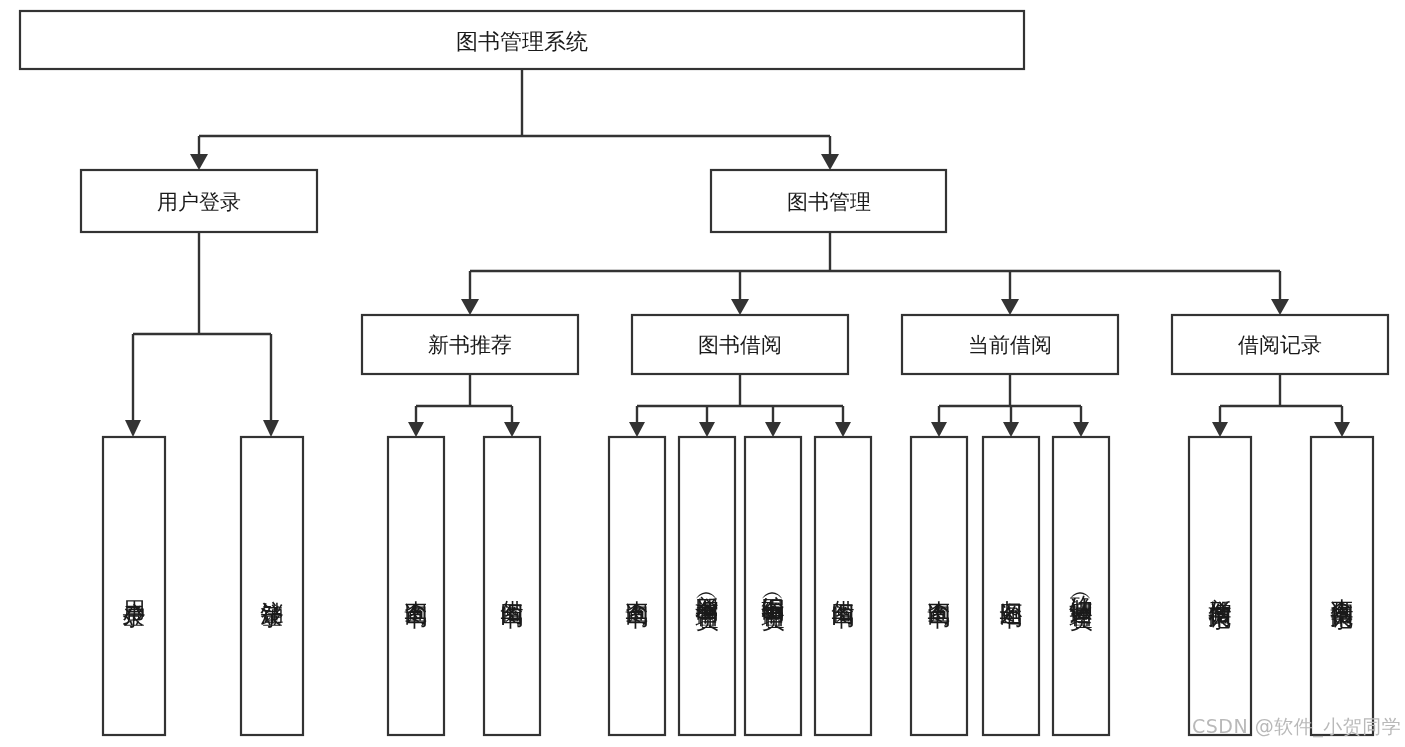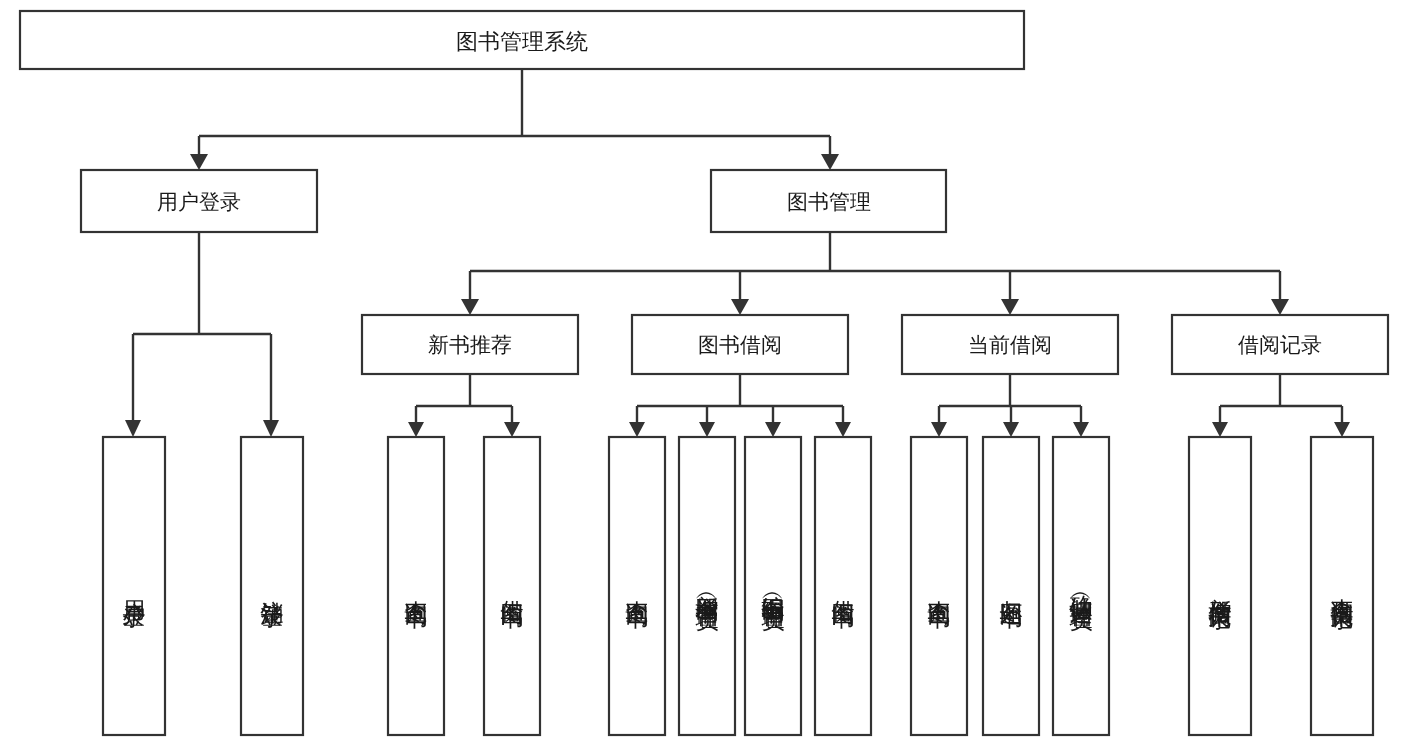--- a/index.html
+++ b/index.html
@@ -219,14 +219,15 @@
   <div class="leaf-label-v" style="left:911px; top:437px; width:56px; height:298px;">查询图书</div>
 
   <div class="leaf-label-v" style="left:983px; top:437px; width:56px; height:298px;">归还图书</div>
 
   <div class="leaf-label-v" style="left:1053px; top:437px; width:56px; height:298px;">确认归还（管理员）</div>
 
   <div class="leaf-label-v" style="left:1189px; top:437px; width:62px; height:298px;">新增借阅记录</div>
 
   <div class="leaf-label-v" style="left:1311px; top:437px; width:62px; height:298px;">查询借阅记录</div>
 
+  <div class="watermark" style="left:1192px; top:714px;">CSDN @软件_小贺同学</div>
 
 </div>
 
 </body></html>

